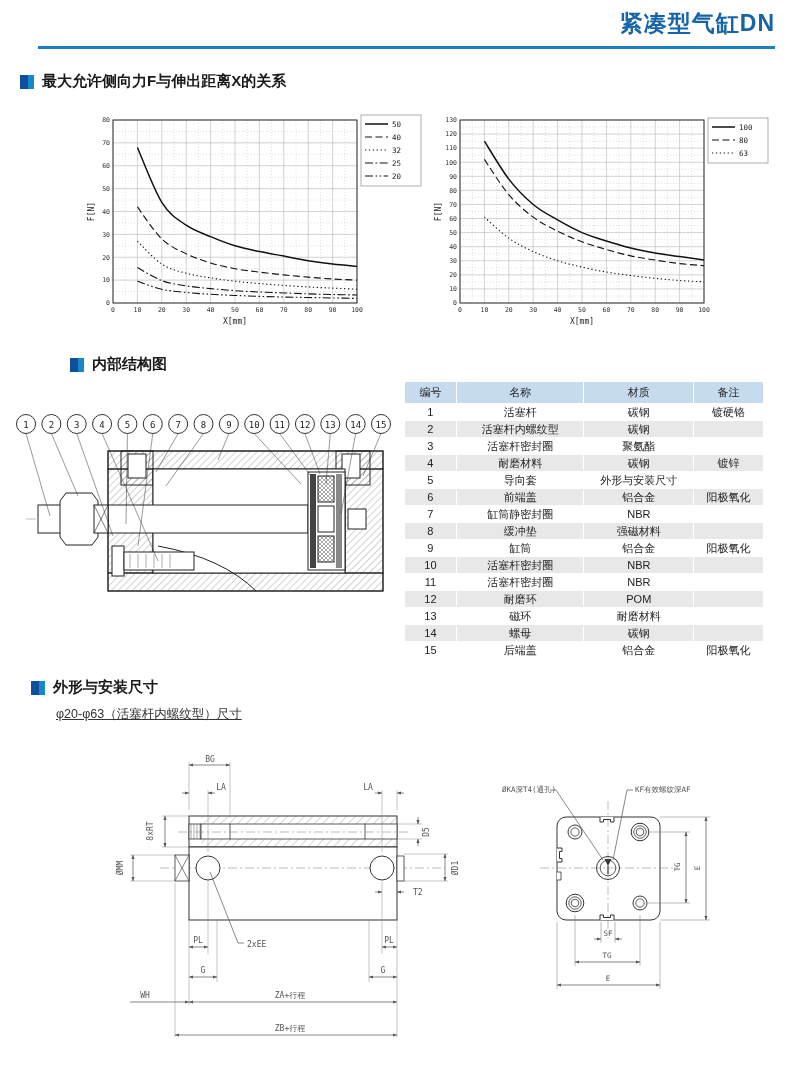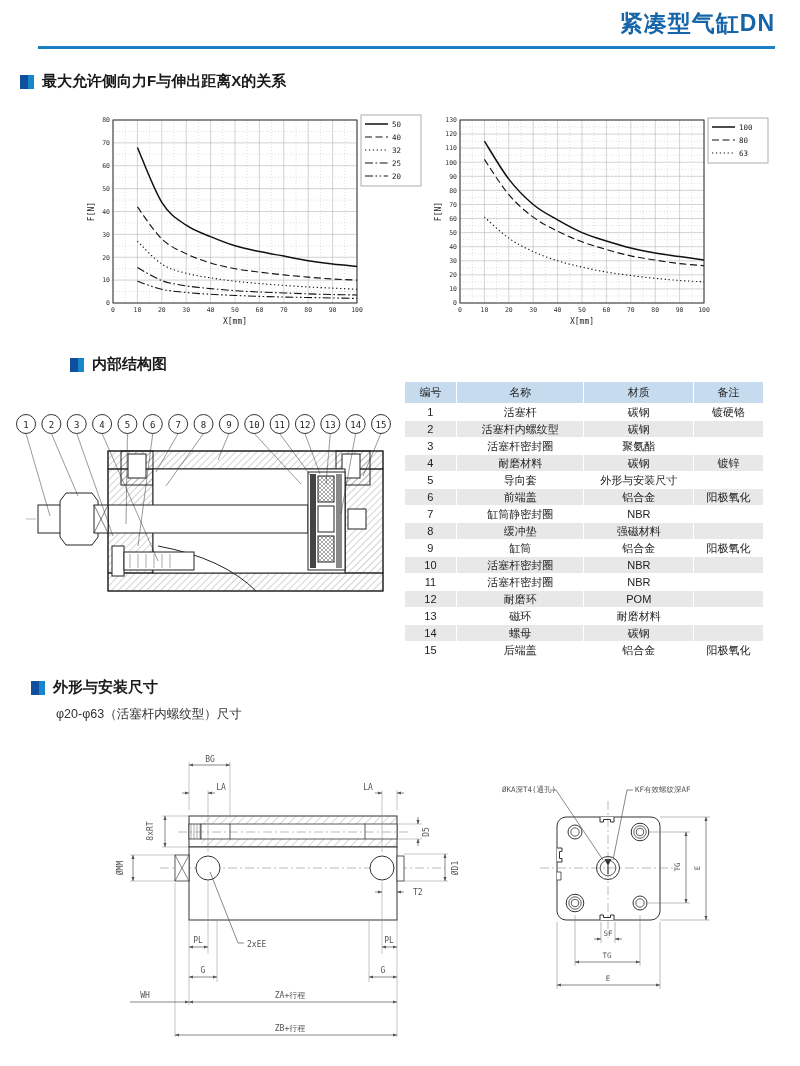--- a/index.html
+++ b/index.html
@@ -5,21 +5,21 @@
   html,body{margin:0;padding:0;background:#fff;}
   .page{position:relative;width:800px;height:1066px;background:#fff;overflow:hidden;
         font-family:"Liberation Sans","DejaVu Sans",sans-serif;color:#222;}
   .doc-title{position:absolute;top:8px;right:25px;font-size:23px;font-weight:bold;
              color:var(--title-blue);letter-spacing:1px;}
   .rule{position:absolute;left:38px;right:25px;top:46px;height:3px;background:var(--rule-blue);}
   .sec-head{position:absolute;display:flex;align-items:center;gap:8px;}
   .sec-head .bullet{width:14px;height:14px;
      background:linear-gradient(90deg,var(--bullet-dark) 0 55%,var(--bullet-light) 55% 100%);}
   .sec-head .txt{font-size:15px;font-weight:bold;color:#1a1a1a;}
-  .subtitle{position:absolute;left:56px;top:706px;font-size:12.5px;color:#333;}
+  .subtitle{position:absolute;left:56px;top:706px;font-size:12.5px;color:#333;text-decoration:underline;}
   .chart{position:absolute;top:105px;}
   #chart0{left:85px;} #chart1{left:432px;}
   svg text{font-family:"DejaVu Sans Mono","Liberation Mono",monospace;}
   .parts-table{position:absolute;left:404px;top:381px;width:360px;border-collapse:collapse;
                font-size:11px;border:1px solid var(--table-border);}
   .parts-table th{background:var(--table-header-bg);font-weight:normal;height:19px;
                   border:1px solid #fff;color:#222;font-family:Liberation Mono, monospace;}
   .parts-table td{height:16px;text-align:center;border:1px solid #fff;padding:0;color:#222;}
   .parts-table tbody tr:nth-child(even){background:var(--table-row-alt);}
   .parts-table tbody tr:nth-child(odd){background:#fff;}

